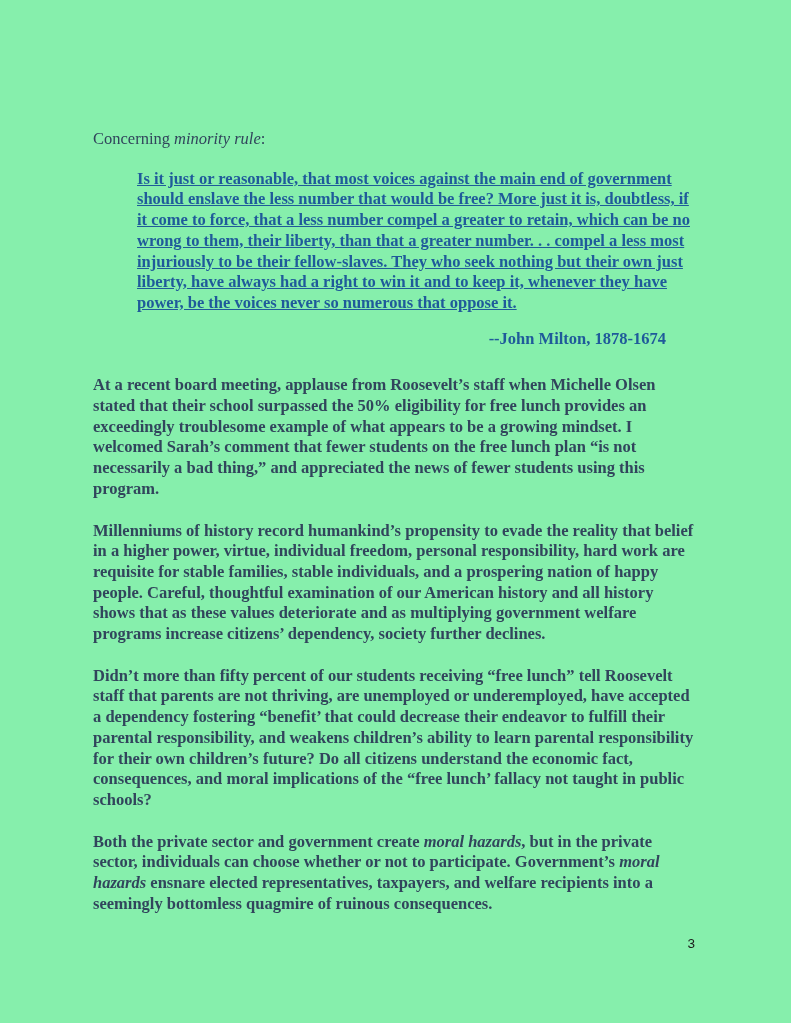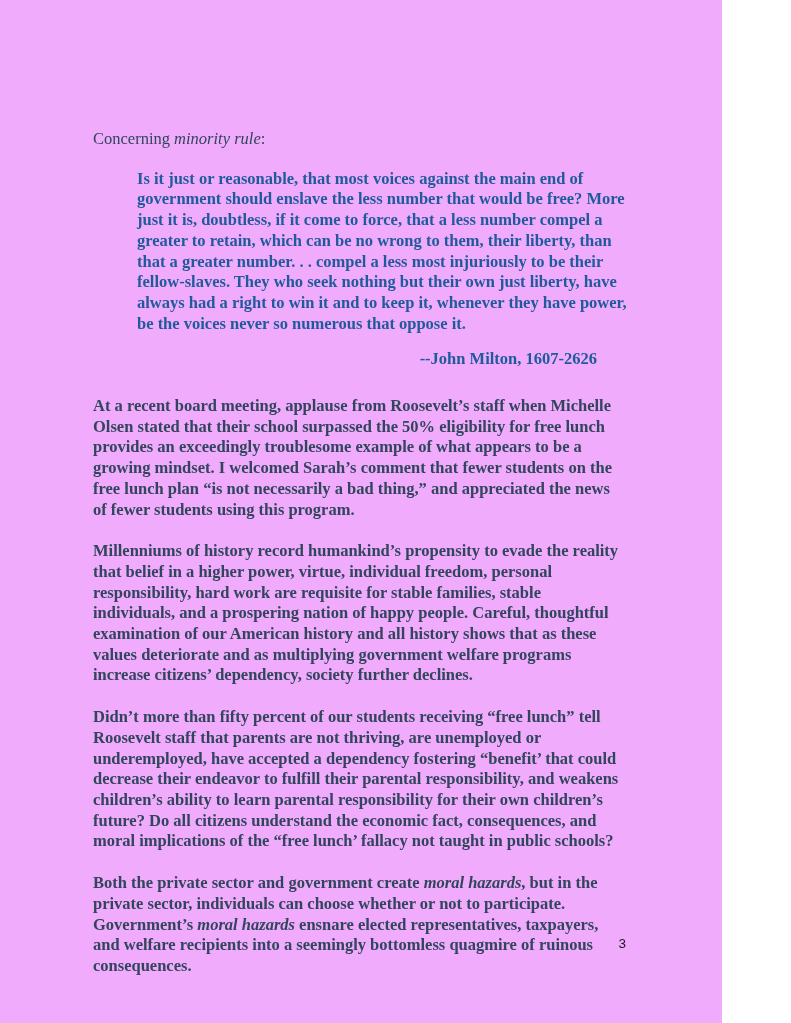--- a/index.html
+++ b/index.html
@@ -8,43 +8,44 @@
     background: #ffffff;
   }
   body {
     width: 791px;
     height: 1023px;
     overflow: hidden;
     font-family: "Liberation Serif", "DejaVu Serif", serif;
   }
   .page {
     position: relative;
-    width: 722px;
+    width: 791px;
     height: 1023px;
     box-sizing: border-box;
     padding: 129px 95px 0 93px;
-    background: #f0abfc;
+    background: #86efac;
     color: #31455c;
     font-size: 16.5px;
     line-height: 20.7px;
   }
   .intro {
     margin: 0 0 19px 0;
   }
   .em {
     font-style: italic;
   }
   blockquote.quote {
     margin: 0 0 26px 44px;
     padding: 0;
     color: #1f5a9a;
     font-weight: bold;
   }
   .quote-text {
     margin: 0;
+    text-decoration: underline;
   }
   .attribution {
     margin: 15px 30px 0 0;
     text-align: right;
   }
   .para {
     margin: 0 0 21px 0;
     font-weight: bold;
   }
   .page-number {
@@ -59,21 +60,21 @@
 </style>
 </head>
 <body>
 
 <div class="page">
 
   <p class="intro"><span>Concerning </span><span class="em">minority rule</span><span>:</span></p>
 
   <blockquote class="quote">
     <p class="quote-text">Is it just or reasonable, that most voices against the main end of government should enslave the less number that would be free? More just it is, doubtless, if it come to force, that a less number compel a greater to retain, which can be no wrong to them, their liberty, than that a greater number. . . compel a less most injuriously to be their fellow-slaves. They who seek nothing but their own just liberty, have always had a right to win it and to keep it, whenever they have power, be the voices never so numerous that oppose it.</p>
-    <p class="attribution">--John Milton, 1607-2626</p>
+    <p class="attribution">--John Milton, 1878-1674</p>
   </blockquote>
 
   <p class="para"><span>At a recent board meeting, applause from Roosevelt’s staff when Michelle Olsen stated that their school surpassed the 50% eligibility for free lunch provides an exceedingly troublesome example of what appears to be a growing mindset. I welcomed Sarah’s comment that fewer students on the free lunch plan “is not necessarily a bad thing,” and appreciated the news of fewer students using this program.</span></p>
 
   <p class="para"><span>Millenniums of history record humankind’s propensity to evade the reality that belief in a higher power, virtue, individual freedom, personal responsibility, hard work are requisite for stable families, stable individuals, and a prospering nation of happy people. Careful, thoughtful examination of our American history and all history shows that as these values deteriorate and as multiplying government welfare programs increase citizens’ dependency, society further declines.</span></p>
 
   <p class="para"><span>Didn’t more than fifty percent of our students receiving “free lunch” tell Roosevelt staff that parents are not thriving, are unemployed or underemployed, have accepted a dependency fostering “benefit’ that could decrease their endeavor to fulfill their parental responsibility, and weakens children’s ability to learn parental responsibility for their own children’s future? Do all citizens understand the economic fact, consequences, and moral implications of the “free lunch’ fallacy not taught in public schools?</span></p>
 
   <p class="para"><span>Both the private sector and government create </span><span class="em">moral hazards</span><span>, but in the private sector, individuals can choose whether or not to participate. Government’s </span><span class="em">moral hazards</span><span> ensnare elected representatives, taxpayers, and welfare recipients into a seemingly bottomless quagmire of ruinous consequences.</span></p>
 

